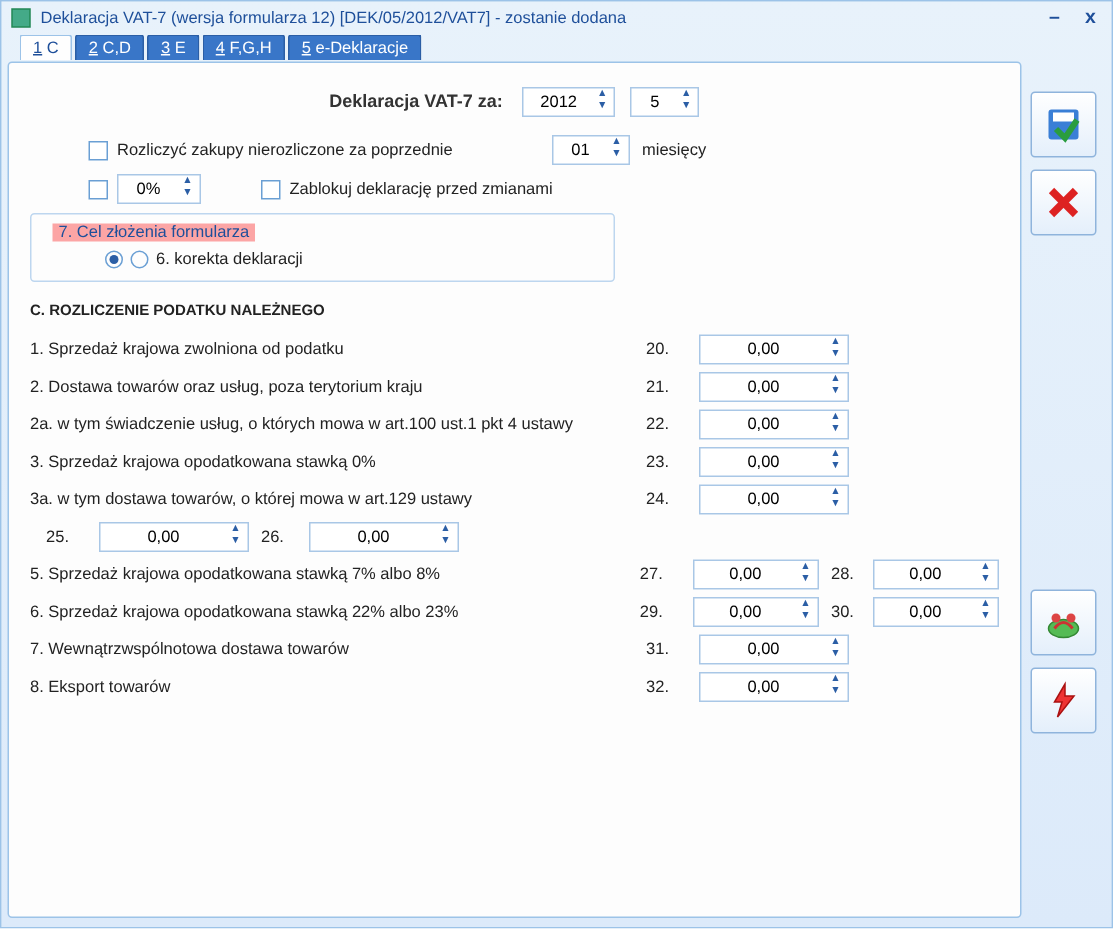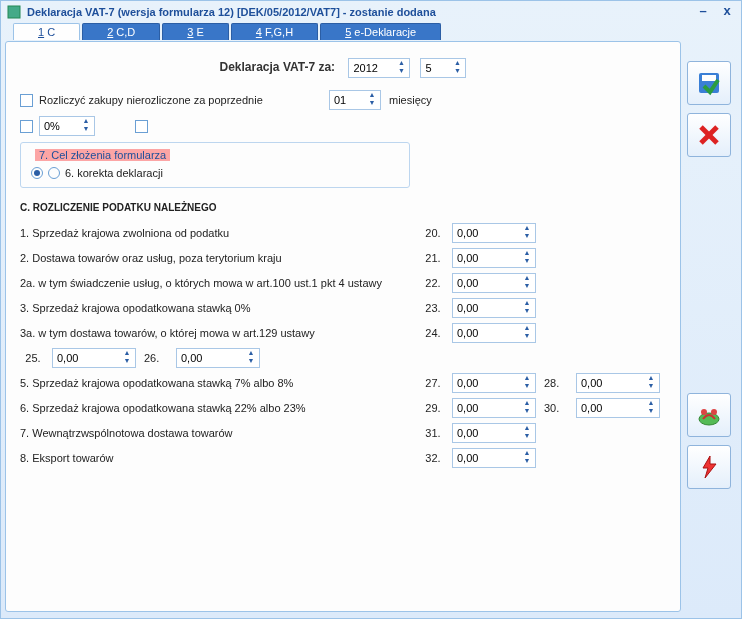--- a/index.html
+++ b/index.html
@@ -1,44 +1,44 @@
 <!DOCTYPE html>
 <html><head>
 <meta charset="utf-8">
 <style>
   * { box-sizing: border-box; }
   body { margin:0; font-family: Tahoma, Arial, sans-serif; font-size:11px; background:#fff; color:#222; }
   .window { width:742px; height:619px; background:linear-gradient(#e8f2fb,#dceafa); border:1px solid #9cc3e8; position:relative; }
   .titlebar { height:22px; display:flex; align-items:center; padding:0 6px; }
   .titlebar-icon { width:14px; height:14px; margin-right:6px; }
-  .titlebar-text { color:#1e4f9a; font-weight:bold; font-size:11px; flex:1; }
+  .titlebar-text { color:#1e4f9a; font-weight:normal; font-size:11px; flex:1; }
   .winbtns { display:flex; gap:8px; }
   .winbtn { width:16px; height:16px; color:#1e4f9a; font-weight:bold; text-align:center; line-height:14px; font-size:13px; cursor:pointer; }
   .main-area { position:absolute; top:22px; left:4px; right:60px; bottom:6px; }
   .tabs { display:flex; gap:2px; margin-left:8px; }
-  .tab { background:#3976c8; color:#fff; padding:2px 24px; border:1px solid #2b5ea5; border-bottom:none; border-radius:2px 2px 0 0; font-size:11px; cursor:pointer; position:relative; }
+  .tab { background:#3976c8; color:#fff; padding:2px 8px; border:1px solid #2b5ea5; border-bottom:none; border-radius:2px 2px 0 0; font-size:11px; cursor:pointer; position:relative; }
   .tab .u { text-decoration:underline; }
   .tab.active { background:#fefefe; color:#1e4f9a; border-color:#9cc3e8; z-index:2; }
   .panel { position:absolute; top:18px; left:0; right:0; bottom:0; background:#fdfdfd; border:1px solid #9cc3e8; border-radius:3px; padding:10px 14px; overflow:hidden; }
   .header-row { text-align:center; font-weight:bold; color:#333; padding:6px 0 12px; font-size:12px; }
   .spin { display:inline-block; border:1px solid #a9c7e6; background:#fff; height:20px; position:relative; vertical-align:middle; }
-  .spin input { border:none; text-align:left; padding:0 18px 0 4px; height:18px; width:100%; font-family:inherit; font-size:11px; outline:none; background:transparent; }
+  .spin input { border:none; text-align:center; padding:0 18px 0 4px; height:18px; width:100%; font-family:inherit; font-size:11px; outline:none; background:transparent; }
   .spin .btns { position:absolute; right:1px; top:1px; width:14px; display:flex; flex-direction:column; }
   .spin .sb { height:8px; line-height:6px; font-size:7px; text-align:center; color:#2b5ea5; cursor:pointer; }
-  .row { display:flex; align-items:center; margin-bottom:6px; }
+  .row { display:flex; align-items:center; margin-bottom:6px;margin-left:39px; }
   .chk { width:13px; height:13px; border:1px solid #6a9fd4; background:#fff; margin-right:6px; cursor:pointer; }
   .fieldset { border:1px solid #bdd6ef; border-radius:3px; margin-top:6px; padding:6px 10px 8px; width:390px; }
   .fieldset-title { color:#1e4f9a; font-size:11px; margin:-13px 0 6px 4px; background:#fca5a5; display:inline-block; padding:0 4px; }
   .radio { width:12px; height:12px; border:1px solid #6a9fd4; border-radius:50%; margin-right:5px; display:inline-block; vertical-align:middle; cursor:pointer; position:relative; }
   .radio.sel::after { content:''; position:absolute; left:2px; top:2px; width:6px; height:6px; background:#2b5ea5; border-radius:50%; }
   .section-title { font-weight:bold; font-size:10px; margin:14px 0 10px; }
   .line { display:flex; align-items:center; margin-bottom:5px; }
   .line-label { flex:0 0 400px; }
-  .line-num { width:26px; text-align:center; margin-right:6px; }
-  .numbox { width:84px; position:relative; }
+  .line-num { width:26px; text-align:right; margin-right:20px; }
+  .numbox { width:100px; position:relative; }
   .numbox2-lbl { width:26px; text-align:left; margin:0 6px 0 8px; }
   .right-bar { position:absolute; top:60px; right:8px; width:46px; display:flex; flex-direction:column; gap:8px; }
   .toolbtn { width:44px; height:44px; border:1px solid #8fb4dc; background:linear-gradient(#ffffff,#e4effb); border-radius:3px; display:flex; align-items:center; justify-content:center; cursor:pointer; }
   .toolbtn.spacer { border:none; background:none; height:220px; cursor:default; }
   svg { display:block; }
 </style>
 </head>
 <body>
 
 <div class="window">
@@ -103,20 +103,21 @@
       <div class="row">
         <span class="chk"></span>
         <span class="spin" style="width:56px">
           <input value="0%" style="">
           <span class="btns">
               <span class="sb">▲</span>
               <span class="sb">▼</span>
             </span>
         </span>
         <span style="margin-left:40px" class="chk"></span>
+        <span>Zablokuj deklarację przed zmianami</span>
       </div>
 
       <div class="fieldset">
         <div class="fieldset-title">7. Cel złożenia formularza</div>
         <div class="row" style="margin-bottom:0">
           <span class="radio sel"></span>
           <span class="radio"></span>
           <span>6. korekta deklaracji</span>
         </div>
       </div>

